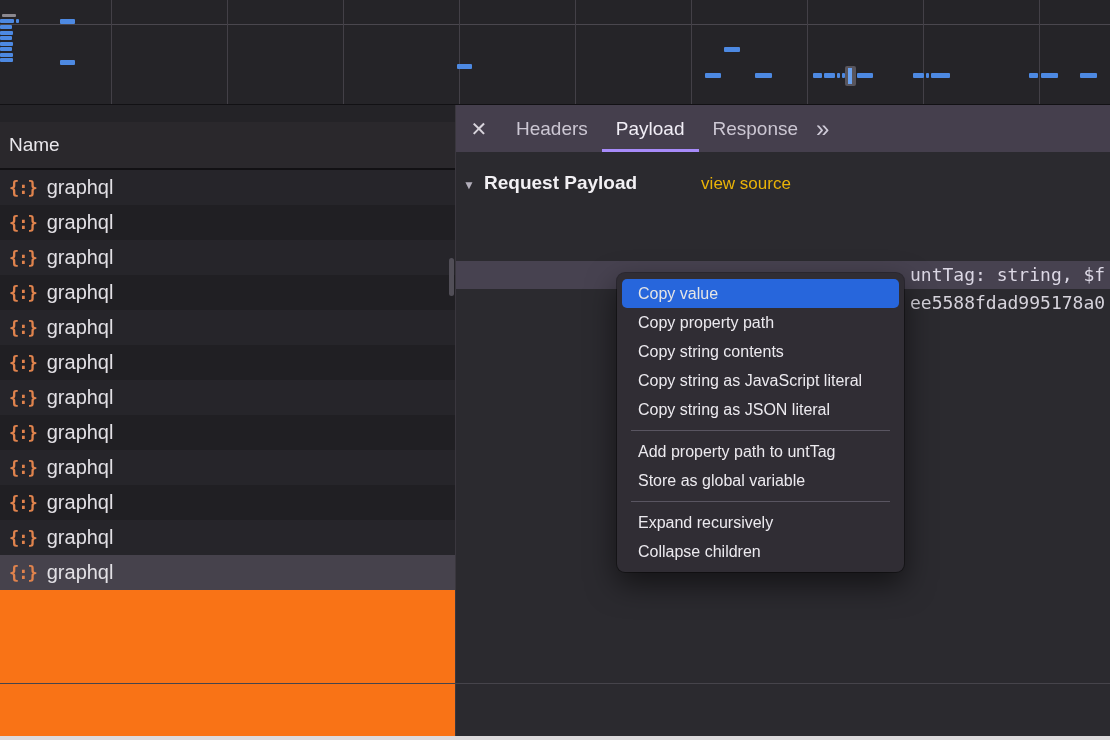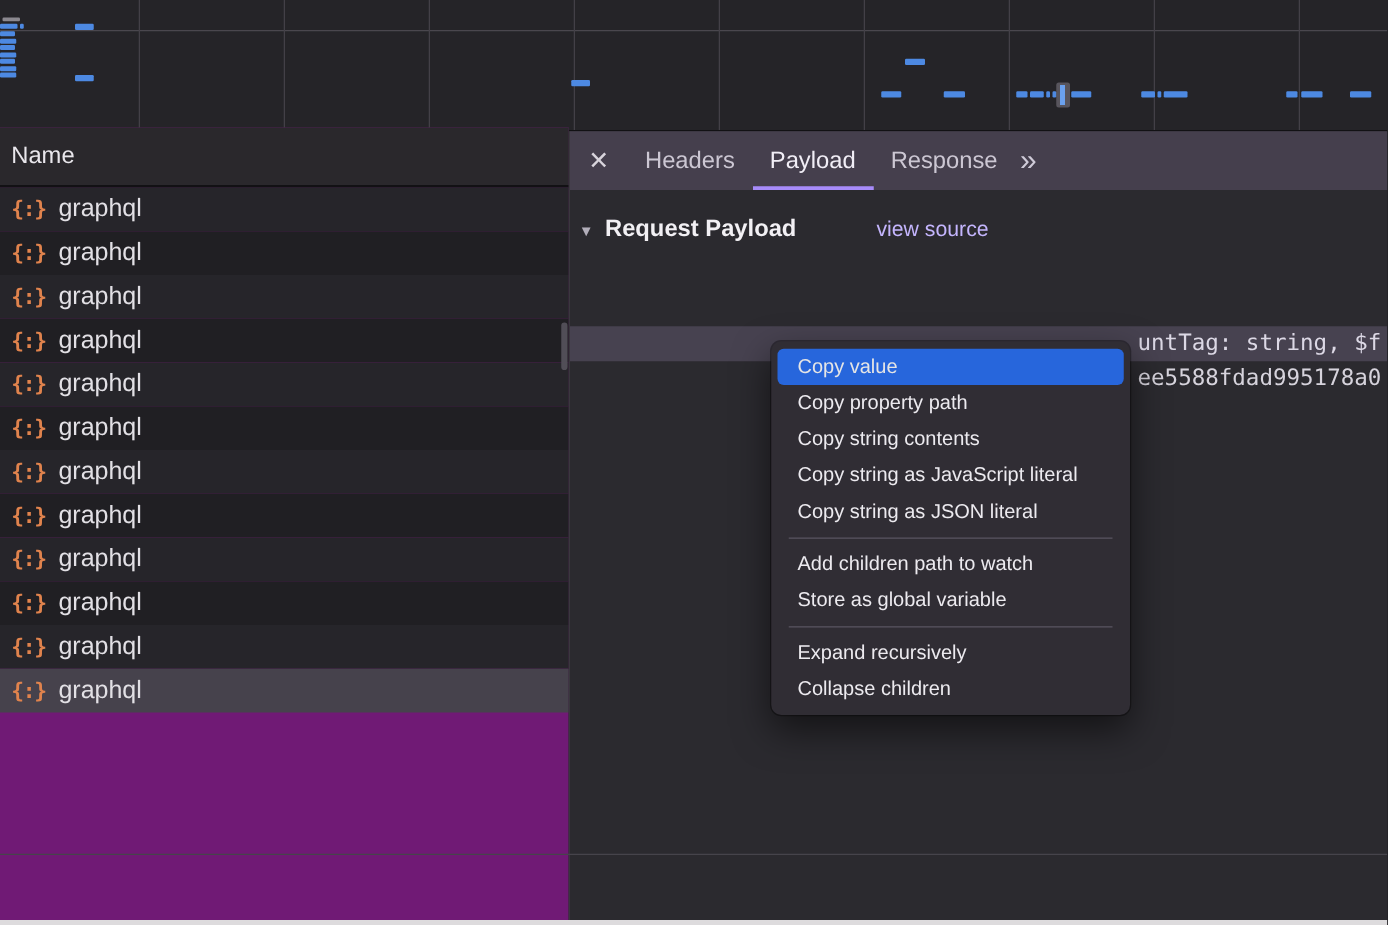--- a/index.html
+++ b/index.html
@@ -11,21 +11,21 @@
             border-bottom:1px solid #121114;}
   .gridline{position:absolute;top:0;width:1px;height:104px;background:#434047;}
   .hline{position:absolute;left:0;right:0;top:24px;height:1px;background:#4a474e;}
   .ov-bar{position:absolute;background:#4d89e2;border-radius:1px;}
   .ov-bar.gray{background:#8b888f;}
   .sel-marker{position:absolute;left:845px;top:66px;width:11px;height:20px;
               background:rgba(150,147,158,0.45);border-radius:2px;}
   .sel-marker-bar{position:absolute;left:3px;top:2px;width:4px;height:16px;background:#6ba1ee;}
 
   
-  .left-pane{position:absolute;top:102px;left:0;width:455px;bottom:4px;background:#701a75;}
+  .left-pane{position:absolute;top:122px;left:0;width:455px;bottom:4px;background:#f97316;}
   .list-header{height:46px;line-height:46px;padding-left:9px;background:#2a282c;color:#e9e7ec;
                font-size:19px;border-bottom:2px solid #121114;}
   .req-rows{position:absolute;top:48px;left:0;right:0;}
   .req-row{height:35px;display:flex;align-items:center;padding-left:9px;font-size:20px;
            color:#e2e0e5;gap:10px;}
   .req-row:nth-child(odd){background:#26252a;}
   .req-row:nth-child(even){background:#201f23;}
   .req-row.selected{background:#46424c;}
   .json-icon{color:#e0834d;font-family:"DejaVu Sans Mono",monospace;font-size:17px;
              font-weight:700;letter-spacing:-1px;}
@@ -42,21 +42,21 @@
   .tab.active{color:#f1eef6;box-shadow:inset 0 -3px 0 #a78bfa;text-align:center;}
   .overflow-btn{margin-left:4px;font-size:24px;color:#cfcbd8;line-height:47px;}
 
   
   .payload{position:absolute;top:47px;left:0;right:0;bottom:0;padding-top:14px;
            font-family:"DejaVu Sans Mono",monospace;font-size:18px;color:#d6d3dc;overflow:hidden;}
   .section-row{height:34px;line-height:34px;padding-left:7px;margin-bottom:5px;
                font-family:"Liberation Sans",sans-serif;white-space:nowrap;}
   .sec-tri{color:#e8e6ec;font-size:13px;}
   .sec-title{font-weight:bold;font-size:19px;color:#f2f0f4;}
-  .view-source{margin-left:64px;font-size:17px;color:#c4b5fd;}
+  .view-source{margin-left:64px;font-size:17px;color:#eab308;}
   .tree-row{height:28px;line-height:28px;white-space:pre;position:relative;overflow:hidden;text-align:center;}
   .root-row{padding-left:31px;}
   .kv-row{padding-left:59px;}
   .vars-row{padding-left:41px;}
   .query-row{background:#474250;}
   .tri{display:inline-block;width:14px;color:#b2aeba;font-size:12px;margin-right:7px;}
   .frag{color:#dcd8e5;}
   .preview{color:#d6d3dc;}
   .frag-right{position:absolute;left:454px;top:0;}
 
@@ -215,21 +215,21 @@
     </div>
   </div>
 
   <div class="context-menu" id="context-menu">
       <div class="menu-item hl">Copy value</div>
       <div class="menu-item">Copy property path</div>
       <div class="menu-item">Copy string contents</div>
       <div class="menu-item">Copy string as JavaScript literal</div>
       <div class="menu-item">Copy string as JSON literal</div>
       <div class="menu-sep"></div>
-      <div class="menu-item">Add children path to watch</div>
+      <div class="menu-item">Add property path to untTag</div>
       <div class="menu-item">Store as global variable</div>
       <div class="menu-sep"></div>
       <div class="menu-item">Expand recursively</div>
       <div class="menu-item">Collapse children</div>
     </div>
 
   <div class="bottom-divider"></div>
   <div class="bottom-strip"></div>
 </div>
 

